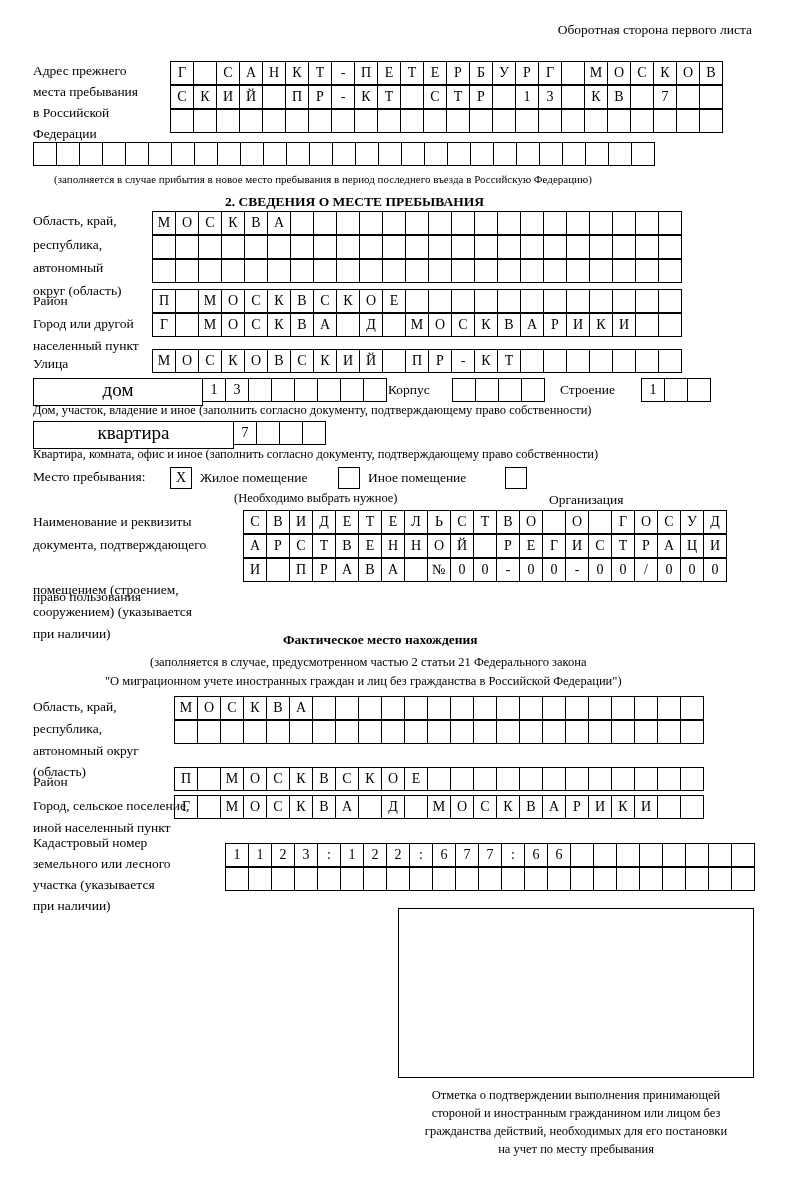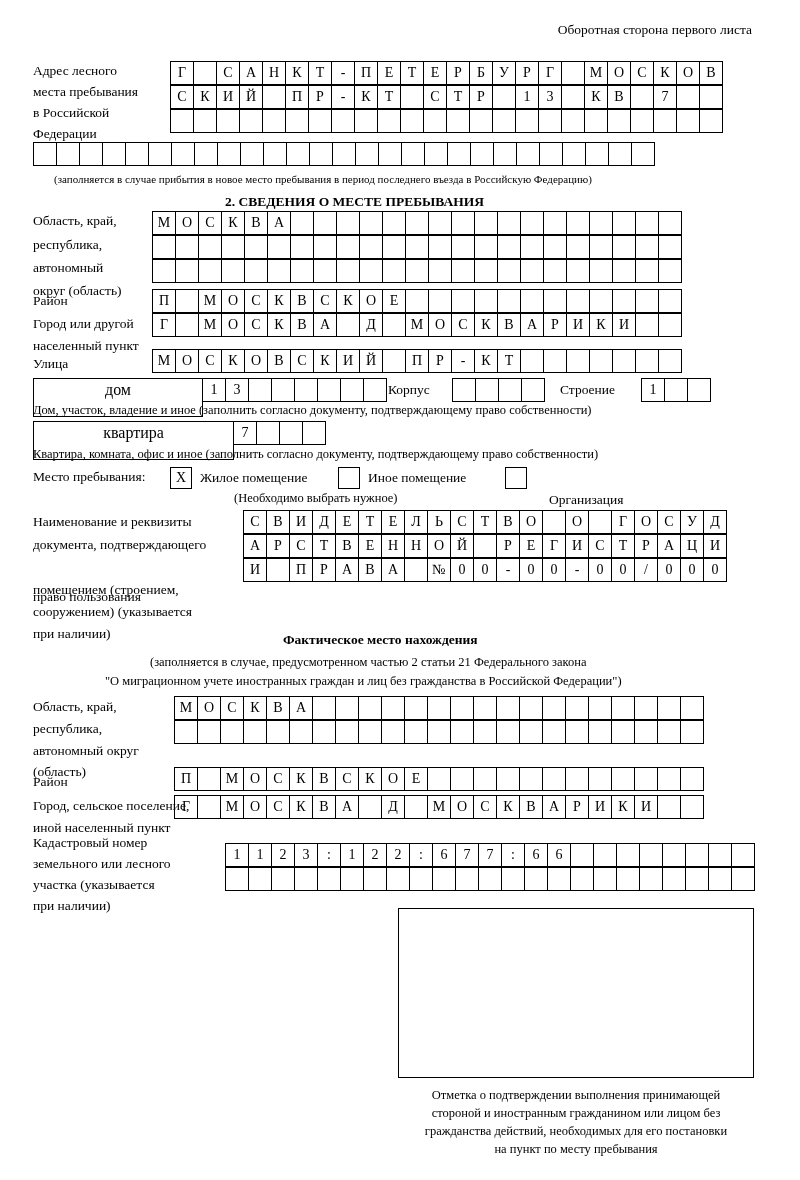--- a/index.html
+++ b/index.html
@@ -32,22 +32,22 @@
     box-sizing:border-box;
     font-size:14px;
     line-height:22px;
     text-align:center;
     font-family:"Liberation Serif", serif;
   }
   
   .wbox{
     border:1px solid #000;
     box-sizing:border-box;
-    height:39px;
-    font-size:16px;
+    height:28px;
+    font-size:19px;
     line-height:22px;
     text-align:center;
   }
 
   .chk{
     width:22px;height:22px;border:1px solid #000;box-sizing:border-box;
     display:inline-block;text-align:center;line-height:20px;font-size:14px;
     vertical-align:middle;
   }
 
@@ -55,21 +55,21 @@
     position:absolute;border:1px solid #000;box-sizing:border-box;
   }
 </style>
 </head>
 <body>
 
 <div class="page">
 
   <div class="hdr-right">Оборотная сторона первого листа</div>
 
-  <div class="t" style="left:33px;top:62px;">Адрес лесного</div>
+  <div class="t" style="left:33px;top:62px;">Адрес прежнего</div>
   <div class="t" style="left:33px;top:83px;">места пребывания</div>
   <div class="t" style="left:33px;top:104px;">в Российской</div>
   <div class="t" style="left:33px;top:125px;">Федерации</div>
 
   <div class="row" id="prevrow0" style="left:170px;top:61px;">
       <div class="cell">Г</div>
       <div class="cell"></div>
       <div class="cell">С</div>
       <div class="cell">А</div>
       <div class="cell">Н</div>
@@ -633,15 +633,15 @@
       <div class="cell"></div>
       <div class="cell"></div>
       <div class="cell"></div>
       <div class="cell"></div>
     </div>
 
   <div class="bigbox" style="left:398px;top:908px;width:356px;height:170px;"></div>
   <div class="t center" style="left:398px;top:1086px;width:356px;font-size:12.5px;">Отметка о подтверждении выполнения принимающей</div>
   <div class="t center" style="left:398px;top:1104px;width:356px;font-size:12.5px;">стороной и иностранным гражданином или лицом без</div>
   <div class="t center" style="left:398px;top:1122px;width:356px;font-size:12.5px;">гражданства действий, необходимых для его постановки</div>
-  <div class="t center" style="left:398px;top:1140px;width:356px;font-size:12.5px;">на пункт по месту пребывания</div>
+  <div class="t center" style="left:398px;top:1140px;width:356px;font-size:12.5px;">на учет по месту пребывания</div>
 
 </div>
 
 </body></html>

